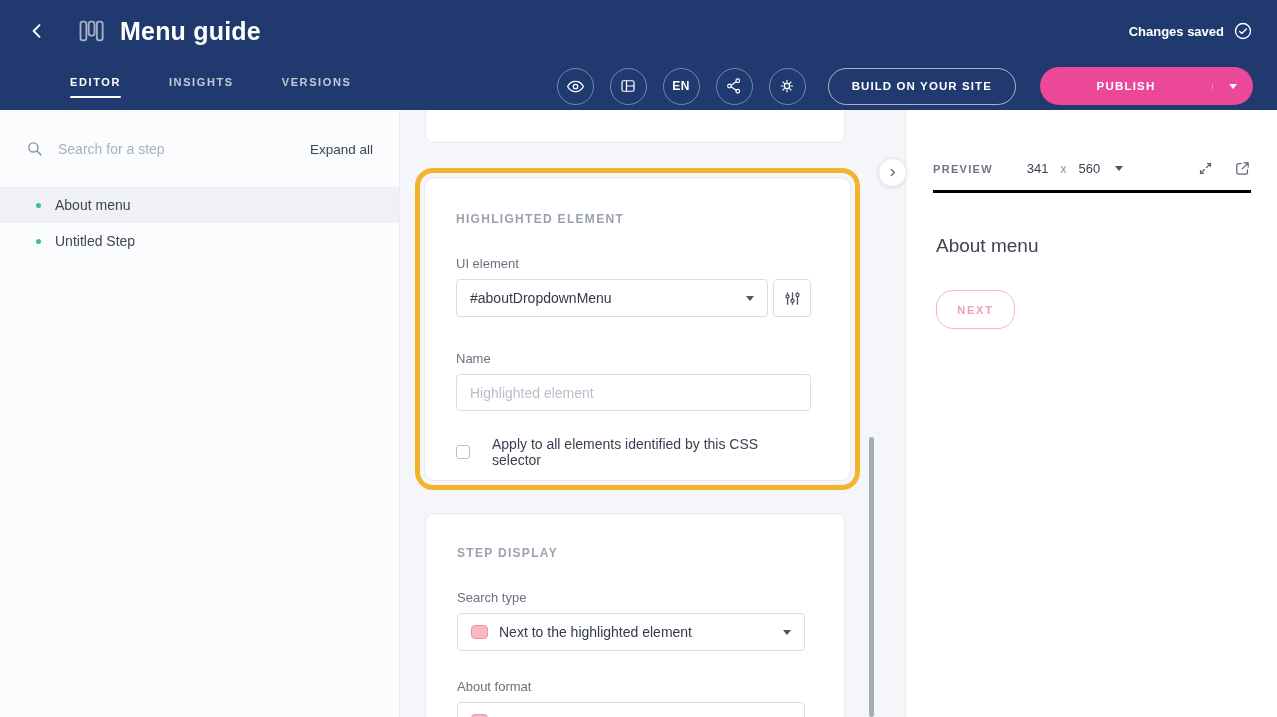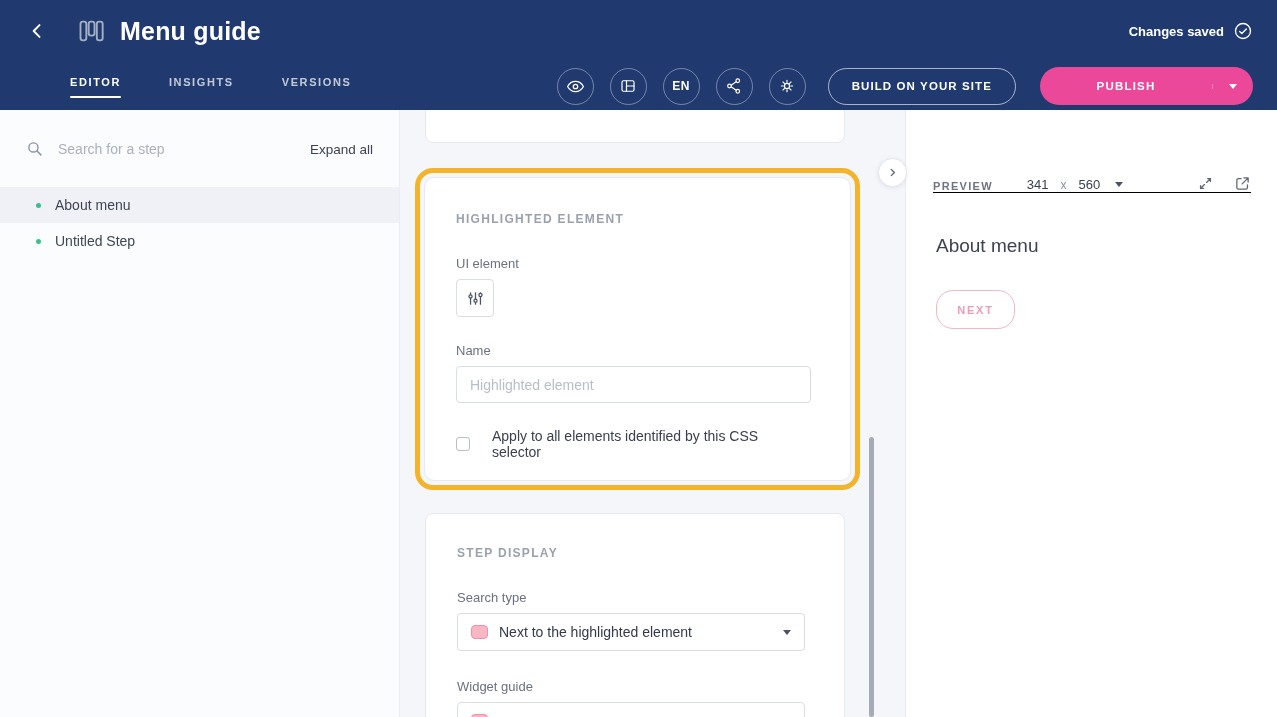--- a/index.html
+++ b/index.html
@@ -59,21 +59,21 @@
   .checkbox-row { margin-top:25px; display:flex; align-items:center; gap:22px; }
   .checkbox { width:14px; height:14px; border:1px solid #b8bec9; border-radius:3px; background:#fff; cursor:pointer; flex:0 0 auto; }
   .checkbox-label { font-size:14px; color:#39404f; }
   .card-step { position:absolute; left:25px; top:403px; width:420px; height:420px; border-radius:8px; padding:32px 39px 0 31px; }
   .widget-icon { width:17px; height:14px; border-radius:4px; background:#f9b7c6; border:1px solid #f191a9; margin-right:11px; flex:0 0 auto; }
   .scrollbar { position:absolute; right:31px; top:327px; width:5px; height:280px; background:#a6acb7; border-radius:3px; cursor:pointer; }
 
   
   .preview-panel { width:372px; background:#fff; border-left:1px solid #e9ebf1; position:relative; flex:0 0 auto; }
   .collapse-btn { position:absolute; left:-28px; top:48px; width:29px; height:29px; border-radius:50%; background:#fff; border:1px solid #e4e7ee; box-shadow:0 1px 4px rgba(40,50,80,.10); display:flex; align-items:center; justify-content:center; cursor:pointer; z-index:5; }
-  .preview-header { display:flex; align-items:flex-end; height:46px; margin:37px 26px 0 27px; border-bottom:1px solid #000000; }
+  .preview-header { display:flex; align-items:center; height:46px; margin:37px 26px 0 27px; border-bottom:3px solid #000000; }
   .preview-label { font-size:11px; font-weight:600; letter-spacing:1.3px; color:#6d7585; }
   .dims { display:flex; align-items:center; margin-left:34px; gap:0; cursor:pointer; }
   .dim-num { font-size:13px; color:#39404f; }
   .dim-x { font-size:12px; color:#8b93a2; margin:0 12px; }
   .dims .caret { margin-left:15px; width:0; height:0; border-left:4px solid transparent; border-right:4px solid transparent; border-top:5px solid #4a5263; }
   .preview-icons { margin-left:auto; display:flex; align-items:center; gap:20px; }
   .ghost-btn { background:none; border:none; cursor:pointer; display:flex; align-items:center; justify-content:center; padding:0; }
   .preview-content { padding:42px 0 0 30px; }
   .preview-title { font-size:19px; color:#3b4251; font-weight:400; }
   .next-btn { margin-top:33px; width:79px; height:39px; border:1px solid #f5b6c6; border-radius:17px; background:#fff; color:#ef9cb1; font-family:inherit; font-size:11px; font-weight:700; letter-spacing:1.8px; cursor:pointer; }
@@ -193,53 +193,57 @@
     </aside>
 
     <main class="editor-main">
       <div class="card card-top"></div>
 
       <div class="highlight-ring">
         <section class="card card-highlight">
           <h2 class="section-title">HIGHLIGHTED ELEMENT</h2>
           <div class="field-label">UI element</div>
           <div class="control-row">
+            <div class="select-box">
+              <span>#aboutDropdownMenu</span>
+              <span class="caret"></span>
+            </div>
             <button class="icon-btn">
               <span>
                 <svg width="17" height="17" viewBox="0 0 24 24" fill="none" stroke="#4a5263" stroke-width="1.8" stroke-linecap="round">
                     <line x1="5" y1="4" x2="5" y2="20"></line>
                     <line x1="12" y1="4" x2="12" y2="20"></line>
                     <line x1="19" y1="4" x2="19" y2="20"></line>
                     <circle cx="5" cy="9" r="2.2" fill="#fff"></circle>
                     <circle cx="12" cy="15" r="2.2" fill="#fff"></circle>
                     <circle cx="19" cy="7" r="2.2" fill="#fff"></circle>
                   </svg>
               </span>
             </button>
           </div>
-          <div class="field-label" style="margin-top:26px;">Name</div>
+          <div class="field-label" style="margin-top:34px;">Name</div>
           <input class="text-input" placeholder="Highlighted element" style="">
           <div class="checkbox-row">
             <span class="checkbox"></span>
             <span class="checkbox-label">Apply to all elements identified by this CSS selector</span>
           </div>
         </section>
       </div>
 
       <section class="card card-step">
         <h2 class="section-title">STEP DISPLAY</h2>
         <div class="field-label">Search type</div>
         <div class="control-row">
           <div class="select-box">
             <span class="widget-icon"></span>
             <span>Next to the highlighted element</span>
             <span class="caret"></span>
           </div>
         </div>
-        <div class="field-label" style="margin-top:28px;">Widget guide</div>
+        <div class="field-label" style="margin-top:28px;">About format</div>
         <div class="control-row">
           <div class="select-box">
             <span class="widget-icon"></span>
 
           </div>
         </div>
       </section>
 
       <div class="scrollbar"></div>
     </main>

